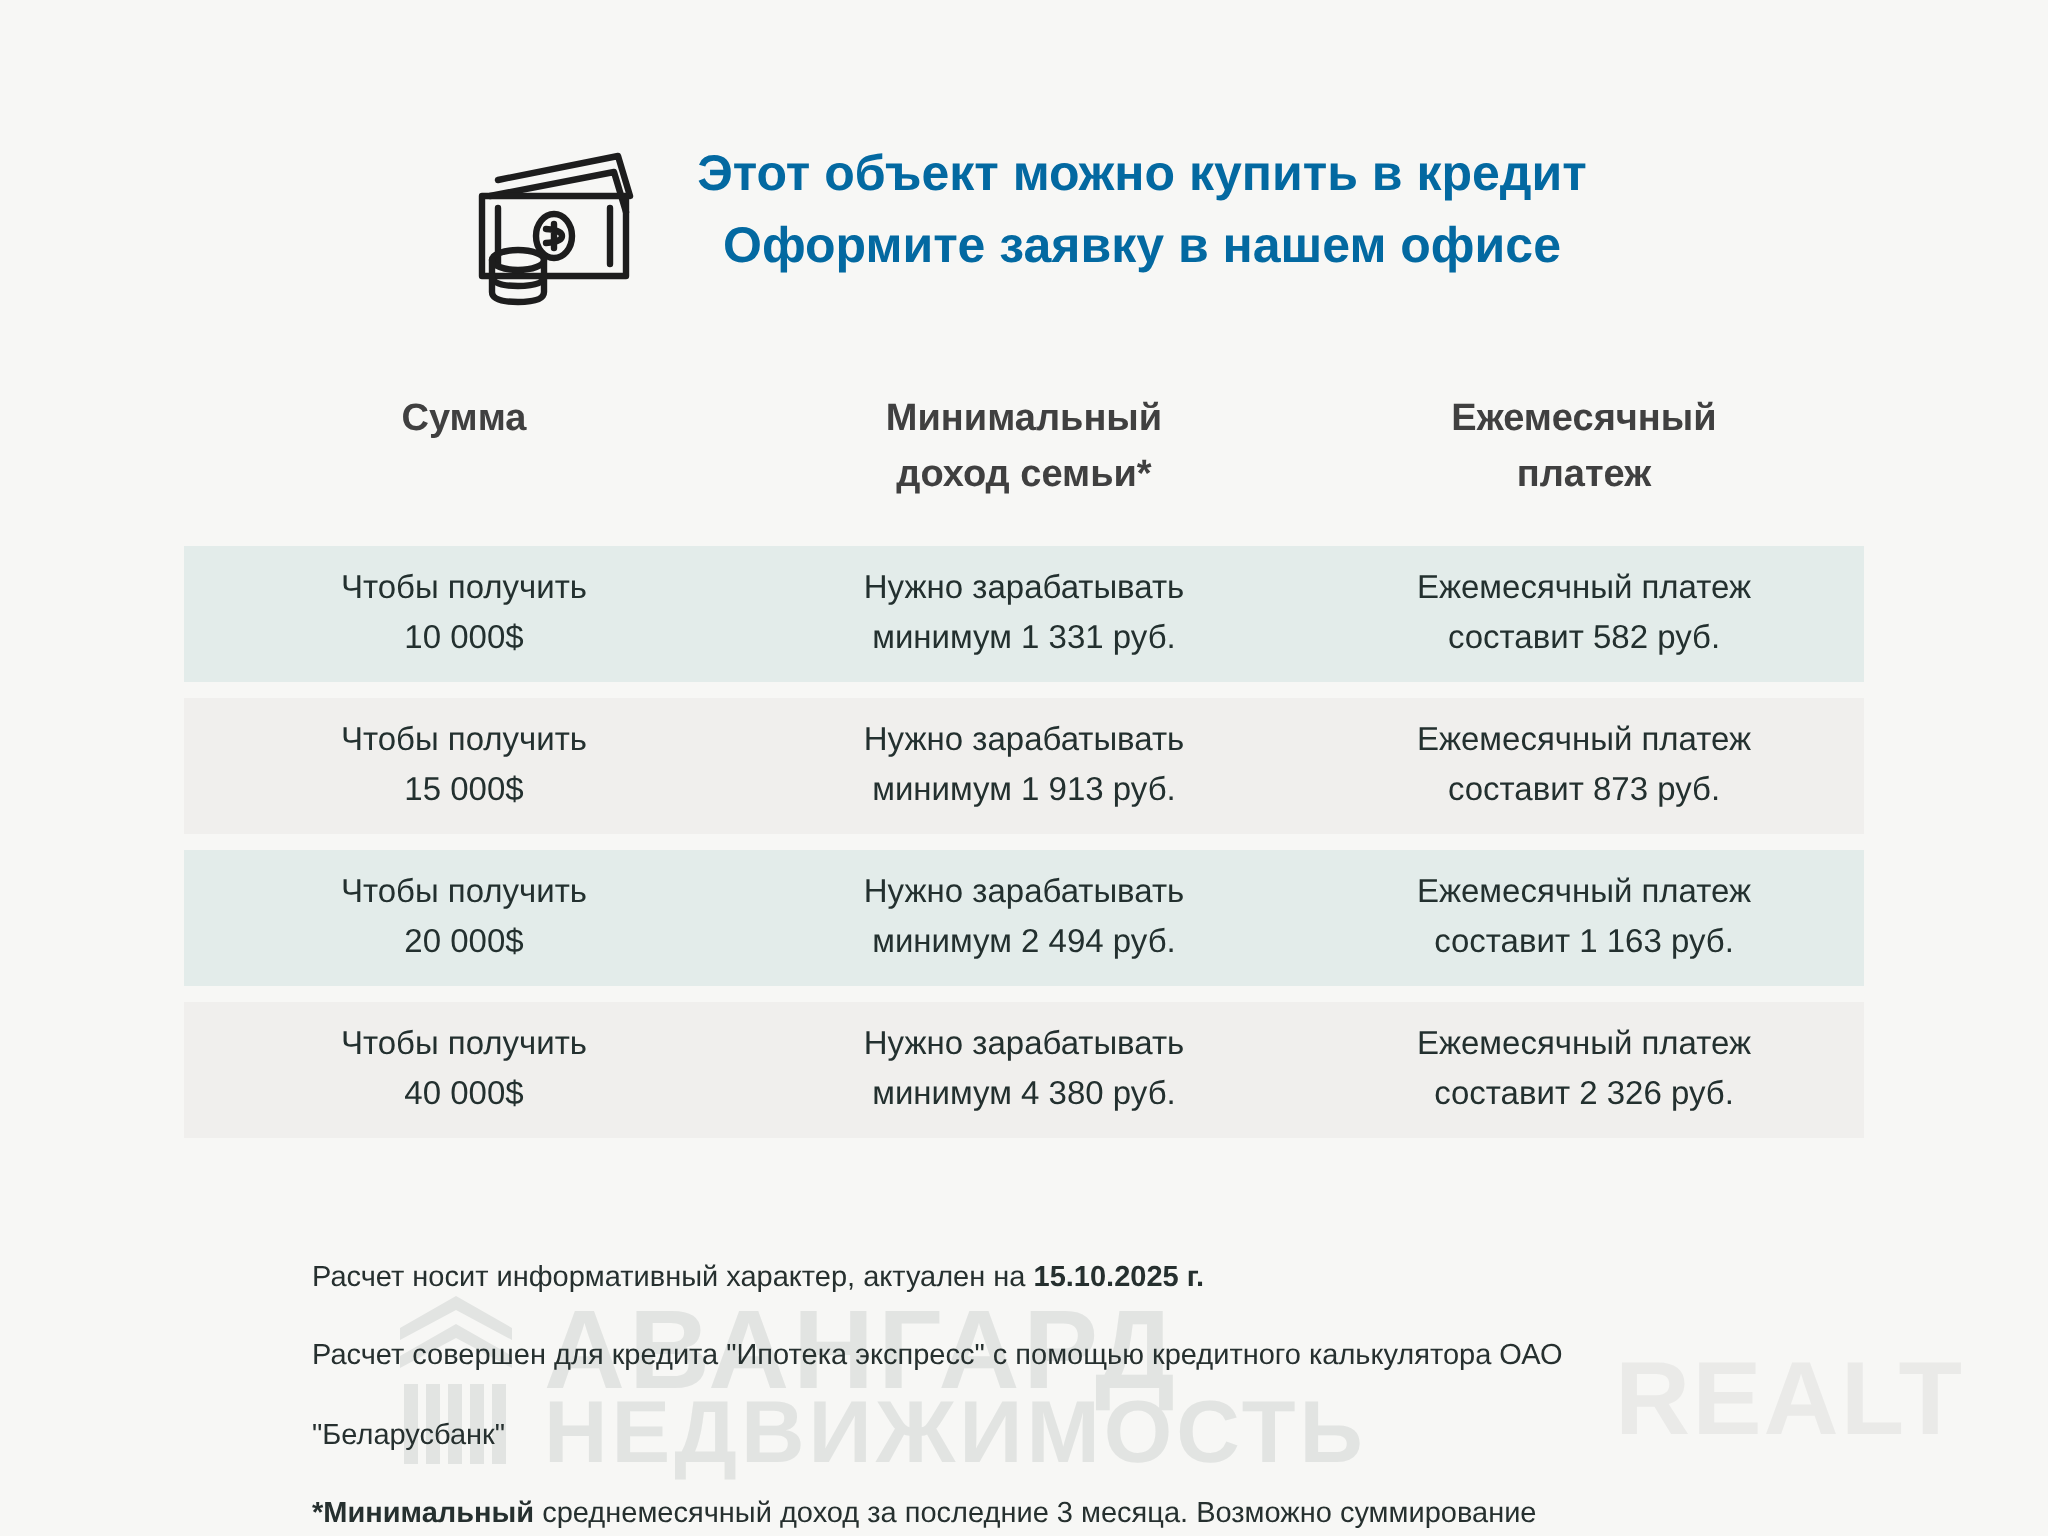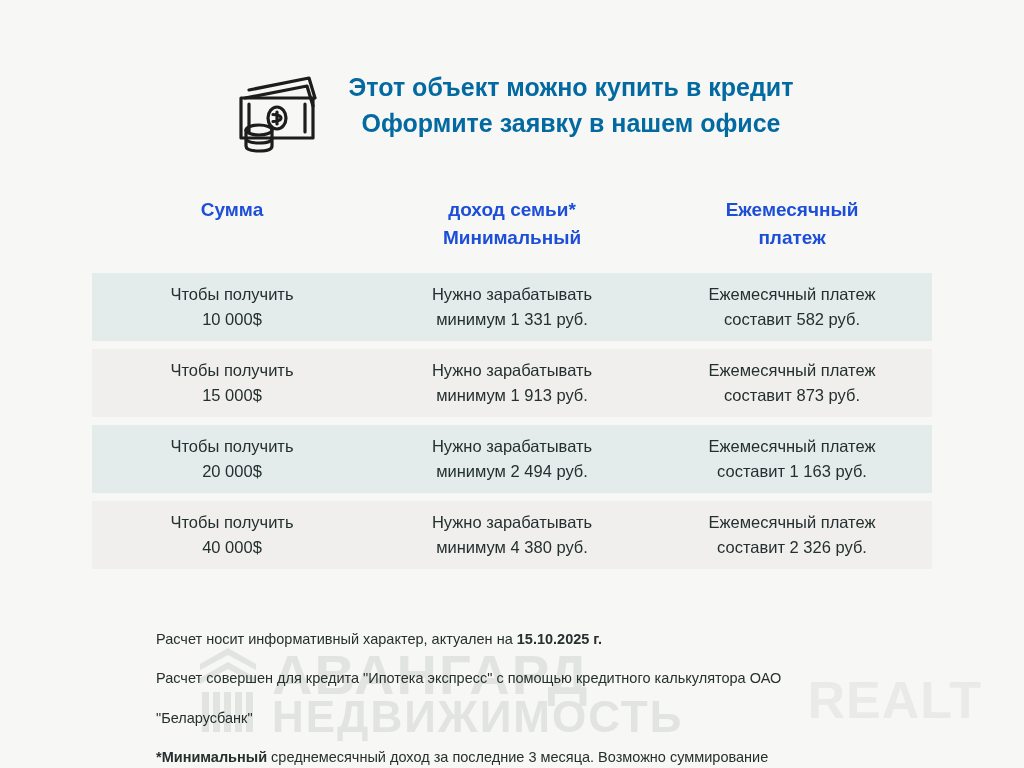--- a/index.html
+++ b/index.html
@@ -89,21 +89,21 @@
     z-index: 2;
   }
   .thead {
     display: flex;
   }
   .thead .th {
     flex: 1 1 0;
     text-align: center;
     font-size: 19px;
     font-weight: bold;
-    color: #1d4ed8;
+    color: #404040;
     line-height: 1.45;
     padding: 0 6px;
   }
   .rows { margin-top: 22px; }
   .row {
     display: flex;
     height: 68px;
     margin-bottom: 8px;
   }
   .row.teal { background: #e3ecea; }
@@ -177,22 +177,22 @@
       <div class="t">Оформите заявку в нашем офисе</div>
     </div>
   </div>
 
   <div class="table">
     <div class="thead">
       <div class="th">
         <div>Сумма</div>
       </div>
       <div class="th">
+        <div>Минимальный</div>
         <div>доход семьи*</div>
-        <div>Минимальный</div>
       </div>
       <div class="th">
         <div>Ежемесячный</div>
         <div>платеж</div>
       </div>
     </div>
 
     <div class="rows">
 
       <div class="row teal">

